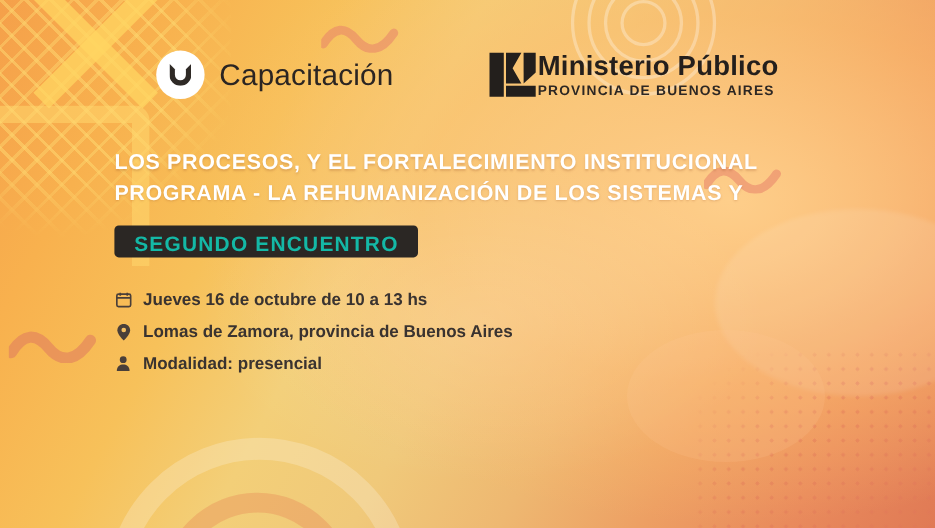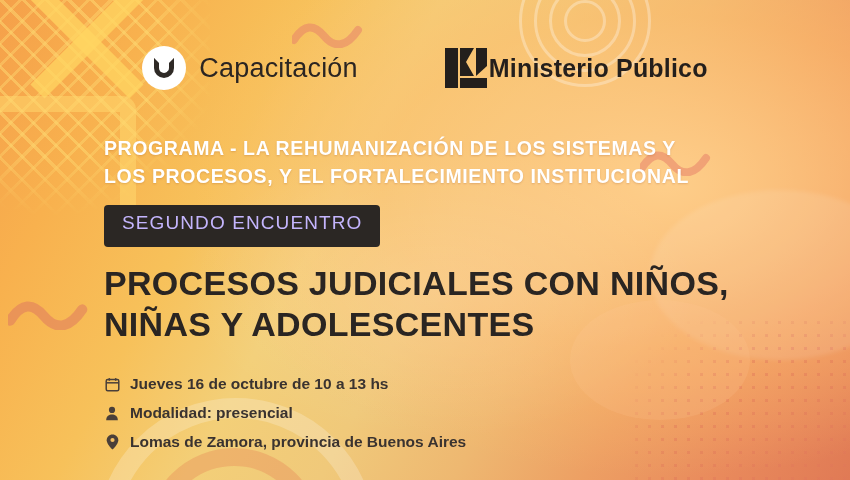--- a/index.html
+++ b/index.html
@@ -242,25 +242,25 @@
     font-weight: bold;
     color: #ffffff;
     letter-spacing: 0.6px;
     line-height: 1.45;
     text-shadow: 0 1px 2px rgba(150,80,40,0.25);
   }
   .badge {
     display: inline-block;
     margin-top: 14px;
     background: #2b2724;
-    color: #c4b5fd;
+    color: #14b8a6;
     font-size: 19px;
-    font-weight: normal;
+    font-weight: bold;
     letter-spacing: 1.1px;
-    padding: 7px 18px 13px 18px;
+    padding: 7px 18px 0 18px;
     border-radius: 4px;
   }
   .title {
     margin-top: 16px;
     font-size: 34px;
     font-weight: bold;
     color: #2a2522;
     line-height: 1.22;
     letter-spacing: 0.3px;
   }
@@ -342,66 +342,63 @@
       <div class="logo-mp-mark">
         <svg width="46" height="44" viewBox="0 0 46 44">
           <path d="M2 2 H15 V42 H2 Z" fill="#231f1c"></path>
           <path d="M17 2 H31 L23 16 L31 30 L17 30 Z" fill="#231f1c"></path>
           <path d="M33 2 H44 V20 L33 30 Z" fill="#231f1c"></path>
           <path d="M17 32 H44 V42 H17 Z" fill="#231f1c"></path>
         </svg>
       </div>
       <div>
         <div class="logo-mp-text-top">Ministerio Público</div>
+        <div class="logo-mp-text-bot">PROVINCIA DE BUENOS AIRES</div>
       </div>
     </div>
 
   </div>
 
   <div class="content">
 
+    <div class="program-line">LOS PROCESOS, Y EL FORTALECIMIENTO INSTITUCIONAL</div>
     <div class="program-line">PROGRAMA - LA REHUMANIZACIÓN DE LOS SISTEMAS Y</div>
-    <div class="program-line">LOS PROCESOS, Y EL FORTALECIMIENTO INSTITUCIONAL</div>
 
     <div class="badge">SEGUNDO ENCUENTRO</div>
 
-    <div class="title">
-      <div>PROCESOS JUDICIALES CON NIÑOS,</div>
-      <div>NIÑAS Y ADOLESCENTES</div>
-    </div>
 
     <div class="details">
 
       <div class="detail-row">
         <span class="detail-icon">
           <svg width="15" height="15" viewBox="0 0 16 16" fill="none" stroke="#4a3f39" stroke-width="1.6">
             <rect x="1.3" y="2.6" width="13.4" height="12" rx="1.6"></rect>
             <line x1="1.3" y1="6.2" x2="14.7" y2="6.2"></line>
             <line x1="4.6" y1="1.2" x2="4.6" y2="4"></line>
             <line x1="11.4" y1="1.2" x2="11.4" y2="4"></line>
           </svg>
         </span>
         <span>Jueves 16 de octubre de 10 a 13 hs</span>
       </div>
 
       <div class="detail-row">
         <span class="detail-icon">
+          <svg width="13" height="16" viewBox="0 0 13 16">
+            <path d="M6.5 0.6 C3.2 0.6 0.7 3.1 0.7 6.2 C0.7 10.2 6.5 15.5 6.5 15.5 C6.5 15.5 12.3 10.2 12.3 6.2 C12.3 3.1 9.8 0.6 6.5 0.6 Z" fill="#4a3f39"></path>
+            <circle cx="6.5" cy="6" r="2.1" fill="#f6c062"></circle>
+          </svg>
+        </span>
+        <span>Lomas de Zamora, provincia de Buenos Aires</span>
+      </div>
+
+      <div class="detail-row">
+        <span class="detail-icon">
           <svg width="14" height="15" viewBox="0 0 14 16">
             <circle cx="7" cy="4.2" r="3.3" fill="#4a3f39"></circle>
             <path d="M0.8 15.2 C0.8 10.6 4 9 7 9 C10 9 13.2 10.6 13.2 15.2 Z" fill="#4a3f39"></path>
           </svg>
         </span>
         <span>Modalidad: presencial</span>
       </div>
 
-      <div class="detail-row">
-        <span class="detail-icon">
-          <svg width="13" height="16" viewBox="0 0 13 16">
-            <path d="M6.5 0.6 C3.2 0.6 0.7 3.1 0.7 6.2 C0.7 10.2 6.5 15.5 6.5 15.5 C6.5 15.5 12.3 10.2 12.3 6.2 C12.3 3.1 9.8 0.6 6.5 0.6 Z" fill="#4a3f39"></path>
-            <circle cx="6.5" cy="6" r="2.1" fill="#f6c062"></circle>
-          </svg>
-        </span>
-        <span>Lomas de Zamora, provincia de Buenos Aires</span>
-      </div>
-
     </div>
   </div>
 </div>
 
 </body></html>

